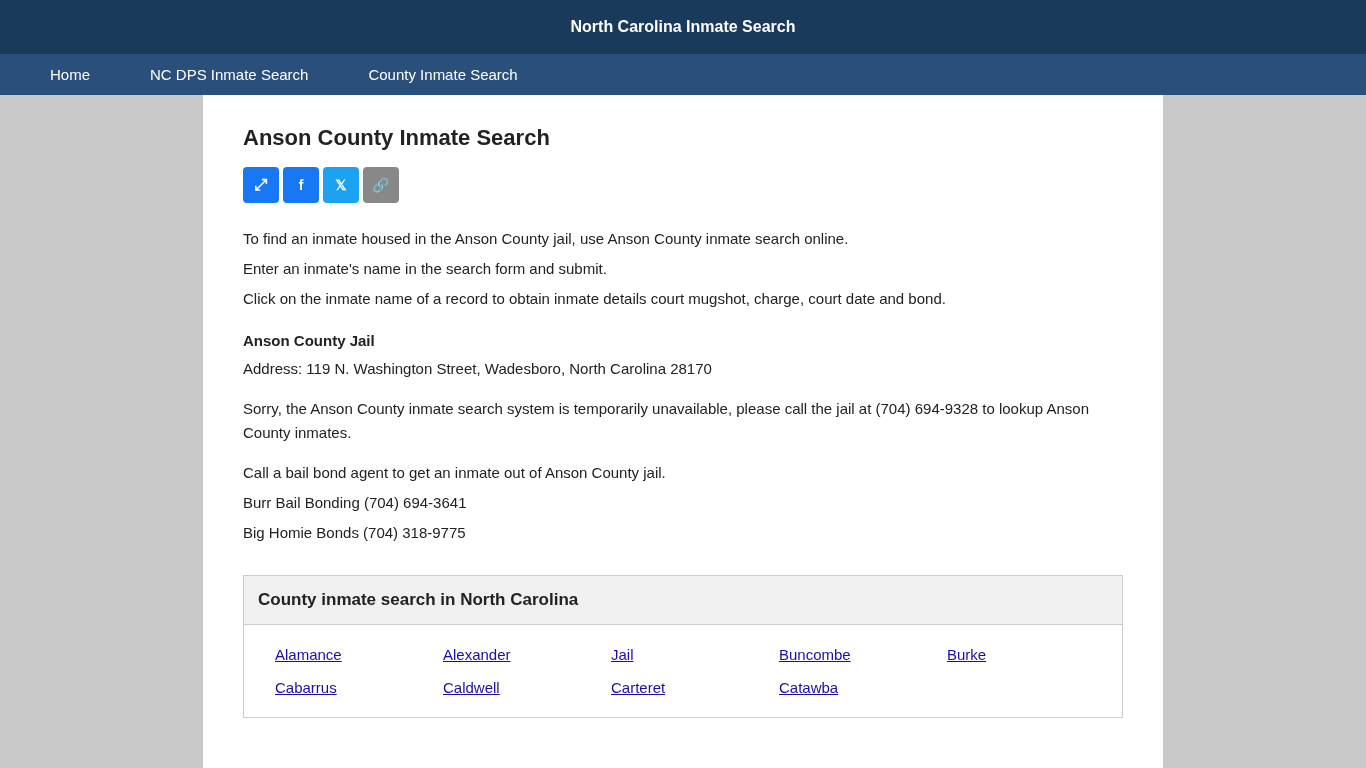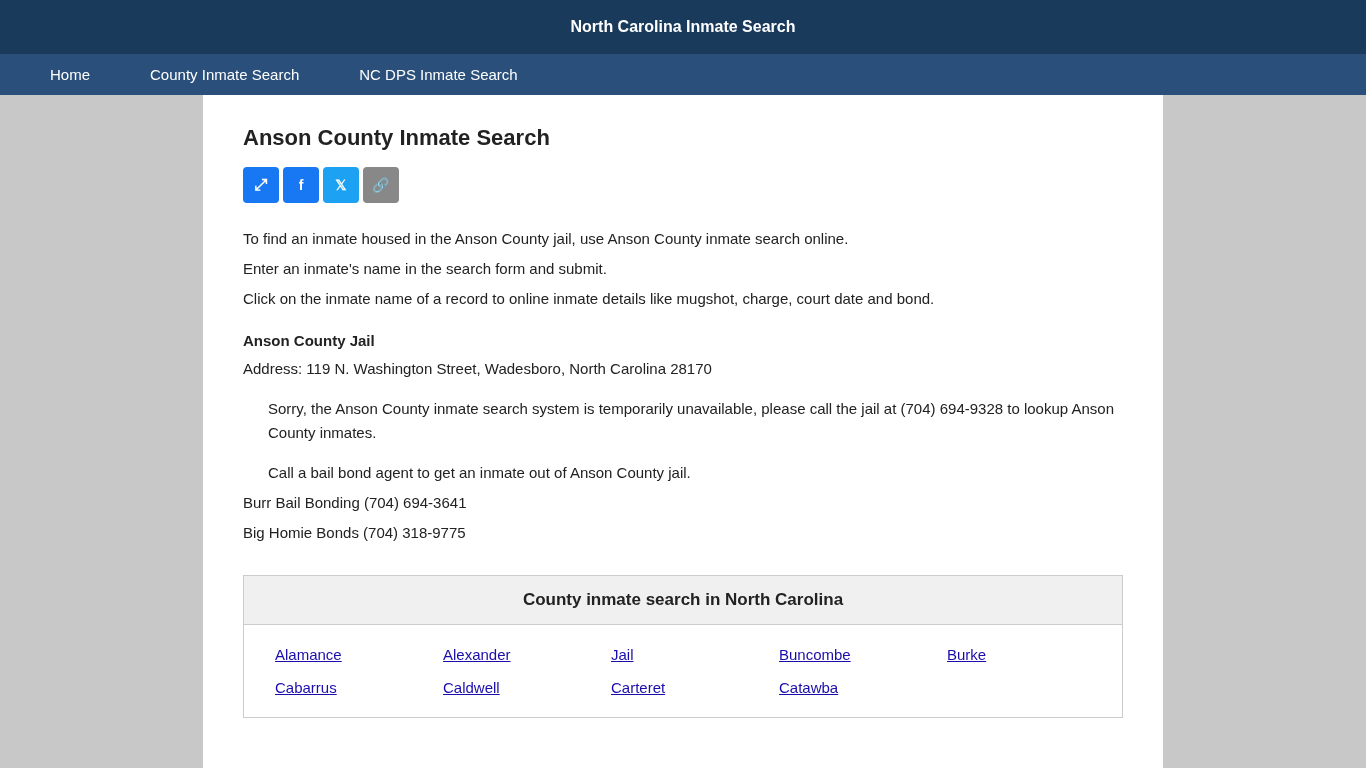--- a/index.html
+++ b/index.html
@@ -78,31 +78,29 @@
       font-family: Arial, sans-serif;
       font-size: 15px;
     }
     #content-text p.bold-label {
       font-weight: bold;
       margin-top: 18px;
       margin-bottom: 4px;
     }
     #content-text p.spaced-top {
       margin-top: 16px;
-      margin-left: 25px;
     }
     #county-section {
       border: 1px solid #ccc;
       margin-top: 30px;
     }
     #county-section-title {
       background-color: #f0f0f0;
       border-bottom: 1px solid #ccc;
       padding: 14px;
-      text-align: center;
       font-weight: bold;
       font-size: 17px;
       font-family: Arial, sans-serif;
     }
     #county-grid {
       padding: 16px 24px;
       display: grid;
       grid-template-columns: repeat(5, 1fr);
       gap: 6px 10px;
     }
@@ -118,39 +116,39 @@
   </style>
 </head>
 <body>
 
 <header id="site-header">
   <h1 id="site-title">North Carolina Inmate Search</h1>
 </header>
 
 <nav id="nav-bar">
   <a class="nav-item">Home</a>
+  <a class="nav-item">NC DPS Inmate Search</a>
   <a class="nav-item">County Inmate Search</a>
-  <a class="nav-item">NC DPS Inmate Search</a>
 </nav>
 
 <div id="main-wrapper">
 
   <h2 id="page-title">Anson County Inmate Search</h2>
 
   <div id="social-buttons">
     <button class="social-btn share" title="Share">⤢</button>
     <button class="social-btn facebook" title="Facebook">f</button>
     <button class="social-btn twitter" title="Twitter">𝕏</button>
     <button class="social-btn copy" title="Copy Link">🔗</button>
   </div>
 
   <div id="content-text">
     <p>To find an inmate housed in the Anson County jail, use Anson County inmate search online.</p>
     <p>Enter an inmate's name in the search form and submit.</p>
-    <p>Click on the inmate name of a record to online inmate details like mugshot, charge, court date and bond.</p>
+    <p>Click on the inmate name of a record to obtain inmate details court mugshot, charge, court date and bond.</p>
 
     <p class="bold-label">Anson County Jail</p>
     <p>Address: 119 N. Washington Street, Wadesboro, North Carolina 28170</p>
 
     <p class="spaced-top">Sorry, the Anson County inmate search system is temporarily unavailable, please call the jail at (704) 694-9328 to lookup Anson County inmates.</p>
 
     <p class="spaced-top">Call a bail bond agent to get an inmate out of Anson County jail.</p>
     <p>Burr Bail Bonding (704) 694-3641</p>
     <p>Big Homie Bonds (704) 318-9775</p>
   </div>

